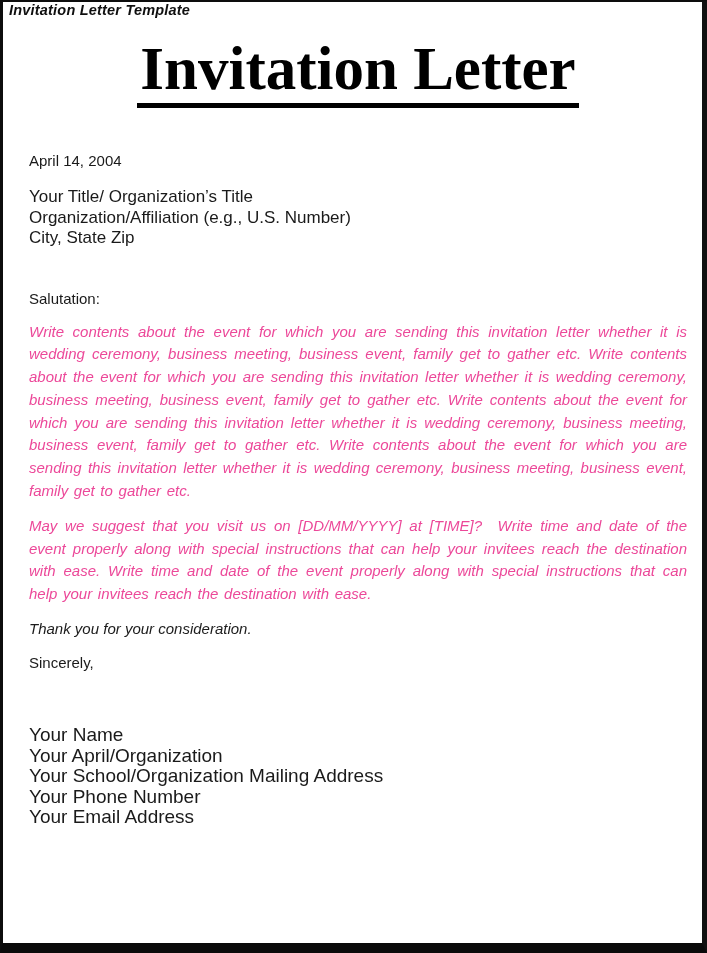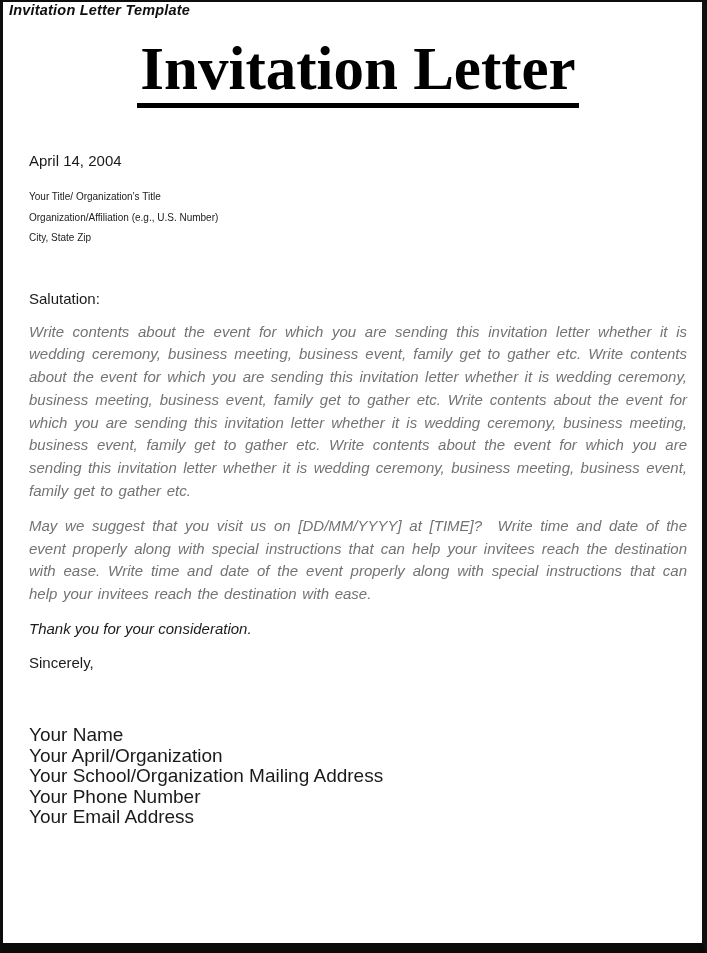--- a/index.html
+++ b/index.html
@@ -35,31 +35,31 @@
     display: inline-block;
     font-family: "Liberation Serif", serif;
     font-weight: bold;
     font-size: 61px;
     line-height: 1.0;
     color: #000000;
     border-bottom: 5px solid #000000;
     padding: 0 3px 4px 3px;
   }
   .date-line { margin-top: 43px; font-size: 15px; line-height: 20px; }
-  .recipient-block { margin-top: 16px; font-size: 10px; line-height: 20.5px; }
+  .recipient-block { margin-top: 16px; font-size: 17px; line-height: 20.5px; }
   .salutation-line { margin-top: 40px; font-size: 15px; line-height: 20px; }
   .para {
     margin-top: 12px;
     font-size: 15px;
     font-style: italic;
     line-height: 22.8px;
     text-align: justify;
     white-space: pre-wrap;
     word-spacing: 1.5px;
-    color: #737373;
+    color: #ec4899;
   }
   .para.p3 { margin-top: 13px; }
   .thanks-line { margin-top: 13px; font-size: 15px; font-style: italic; line-height: 20px; color: #1c1c1c; }
   .closing-line { margin-top: 14px; font-size: 15px; line-height: 20px; }
   .signature-block { margin-top: 52px; font-size: 19px; line-height: 20.5px; }
 </style>
 </head>
 <body>
 
 <div class="page">

